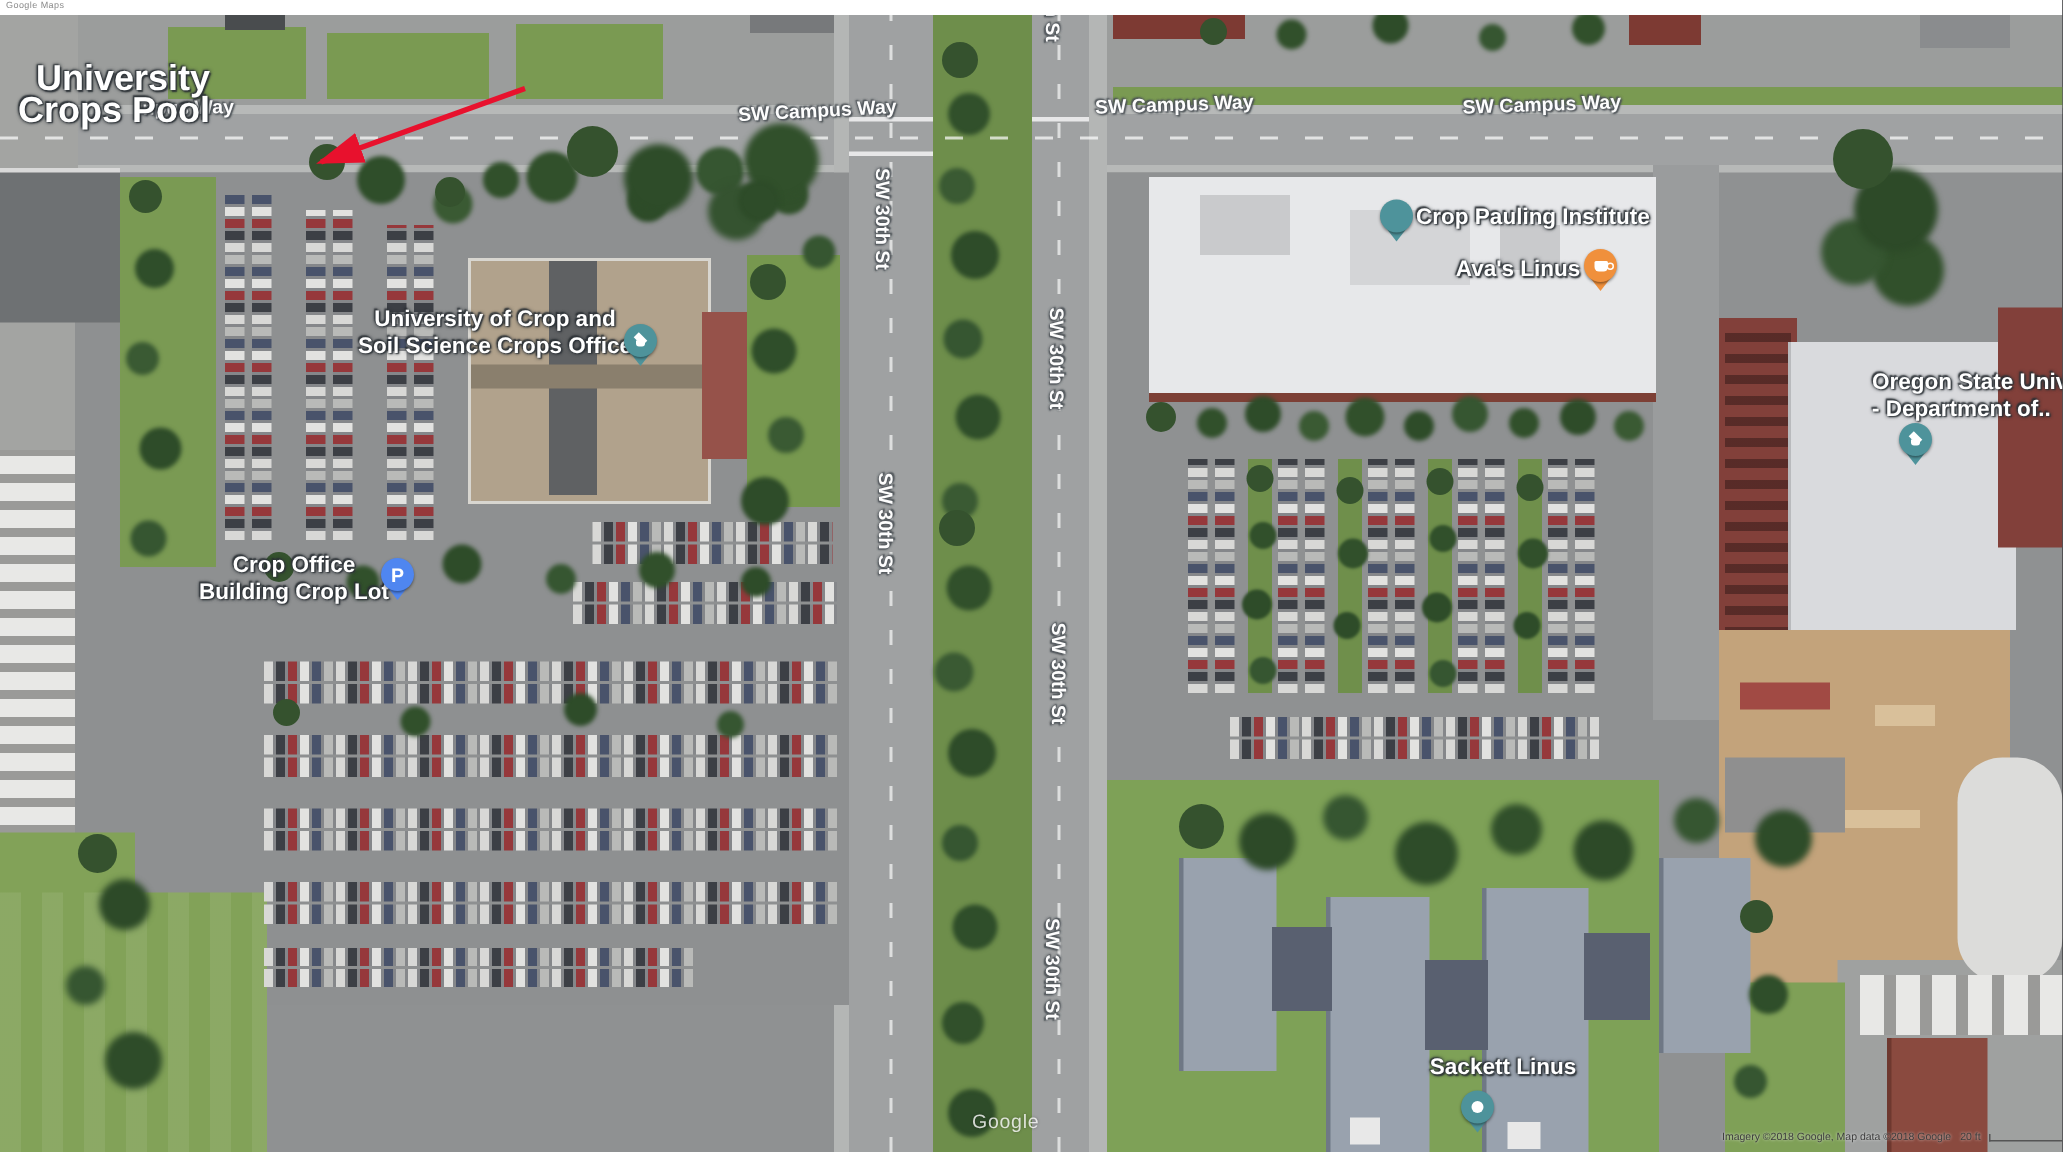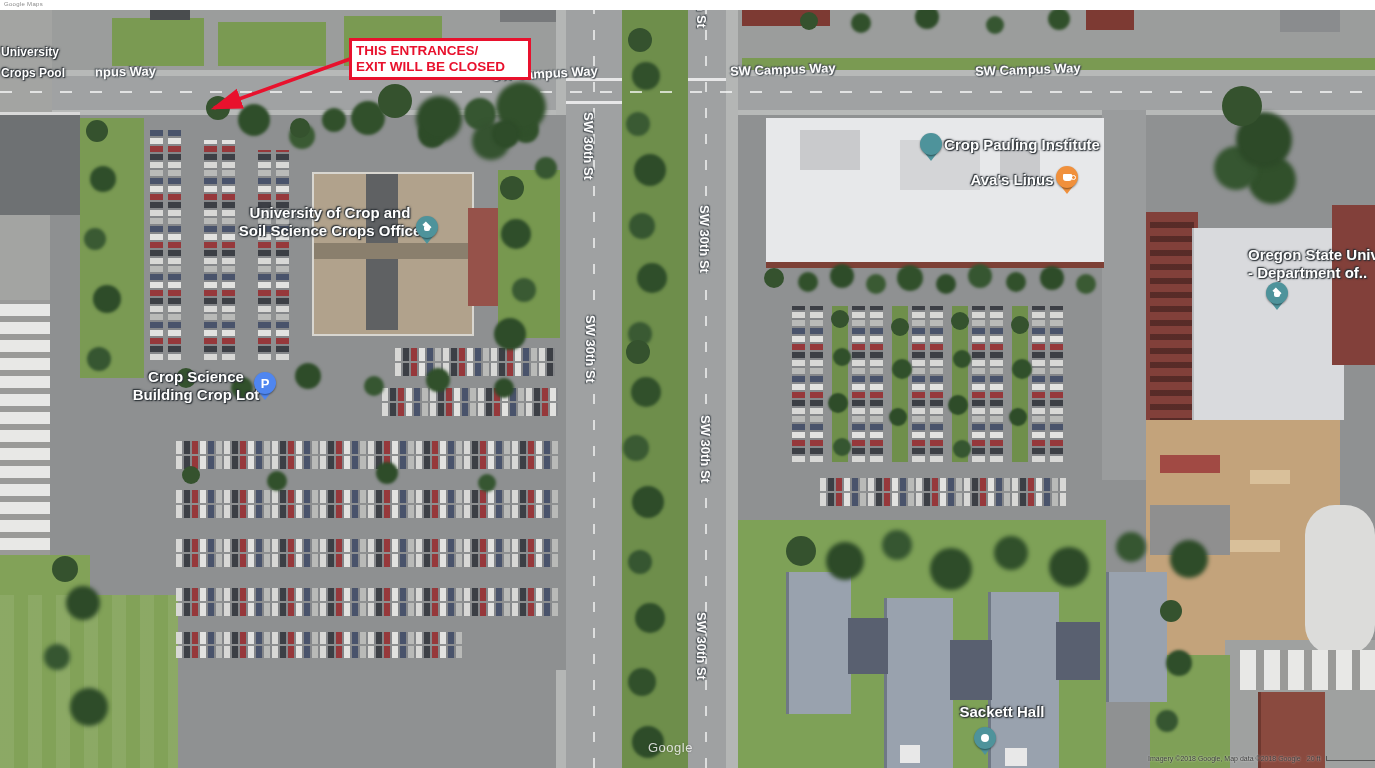--- a/index.html
+++ b/index.html
@@ -190,44 +190,44 @@
       <div class="road-label" style="left: 95px; top: 64px; transform: rotate(-1deg);">npus Way</div>
       <div class="road-label" style="left: 492px; top: 66px; transform: rotate(-3deg);">SW Campus Way</div>
       <div class="road-label" style="left: 730px; top: 62px; transform: rotate(-2deg);">SW Campus Way</div>
       <div class="road-label" style="left: 975px; top: 62px; transform: rotate(-2deg);">SW Campus Way</div>
       <div class="road-label vert" style="left: 694px; top: -40px;">SW 30th St</div>
       <div class="road-label vert" style="left: 581px; top: 112px;">SW 30th St</div>
       <div class="road-label vert" style="left: 697px; top: 205px;">SW 30th St</div>
       <div class="road-label vert" style="left: 583px; top: 315px;">SW 30th St</div>
       <div class="road-label vert" style="left: 698px; top: 415px;">SW 30th St</div>
       <div class="road-label vert" style="left: 694px; top: 612px;">SW 30th St</div>
-      <div class="place-label" style="left: 1px; top: 42px; font-size: 12px; line-height: 21px;">
+      <div class="place-label" style="left: 12px; top: 42px; font-size: 24px; line-height: 21px; text-align: right;">
         <div>University</div>
         <div>Crops Pool</div>
       </div>
       <div class="place-label center" style="left: 330px; top: 204px; font-size: 15px; line-height: 18px;">
         <div>University of Crop and</div>
         <div>Soil Science Crops Office</div>
       </div>
       <div class="place-label center" style="left: 1022px; top: 136px; font-size: 15px; line-height: 18px;">
         <div>Crop Pauling Institute</div>
       </div>
       <div class="place-label center" style="left: 1012px; top: 171px; font-size: 15px; line-height: 18px;">
         <div>Ava's Linus</div>
       </div>
       <div class="place-label" style="left: 1248px; top: 246px; font-size: 15px; line-height: 18px;">
         <div>Oregon State Univ</div>
         <div>- Department of..</div>
       </div>
       <div class="place-label center" style="left: 196px; top: 368px; font-size: 15px; line-height: 18px;">
-        <div>Crop Science</div>
+        <div>Crop Office</div>
         <div>Building Crop Lot</div>
       </div>
       <div class="place-label center" style="left: 1002px; top: 703px; font-size: 15px; line-height: 18px;">
-        <div>Sackett Hall</div>
+        <div>Sackett Linus</div>
       </div>
       <div class="pin" style="left: 416px; top: 216px;">
         <div class="tail" style="border-top-color: rgb(78, 147, 155);"></div>
         <div class="bub" style="background: rgb(78, 147, 155);">
           <div class="ic-edu"></div>
         </div>
       </div>
       <div class="pin" style="left: 920px; top: 133px;">
         <div class="tail" style="border-top-color: rgb(78, 147, 155);"></div>
         <div class="bub" style="background: rgb(78, 147, 155);"></div>
@@ -259,24 +259,20 @@
     </div>
 
   <svg class="abs" style="left:0;top:0;width:1375px;height:768px;z-index:40;pointer-events:none;" viewBox="0 0 1375 768">
     <defs>
       <marker id="ah" markerWidth="10" markerHeight="8" refX="8" refY="3" orient="auto" markerUnits="strokeWidth">
         <path d="M0,0 L9,3 L0,6 z" style="fill:var(--red,#e8112d)"></path>
       </marker>
     </defs>
     <line x1="350" y1="59" x2="214" y2="108" style="stroke:var(--red,#e8112d);stroke-width:3.5" marker-end="url(#ah)"></line>
   </svg>
-  <div id="callout">
-    <div>THIS ENTRANCES/</div>
-    <div>EXIT WILL BE CLOSED</div>
-  </div>
 
   <div id="wm">Google</div>
   <div id="attrib">
     <span>Imagery ©2018 Google, Map data ©2018 Google</span>
     <span>20 ft</span>
     <span class="scalebar"></span>
   </div>
 
   <div id="topbar" class="abs">
     <span>Google Maps</span>

